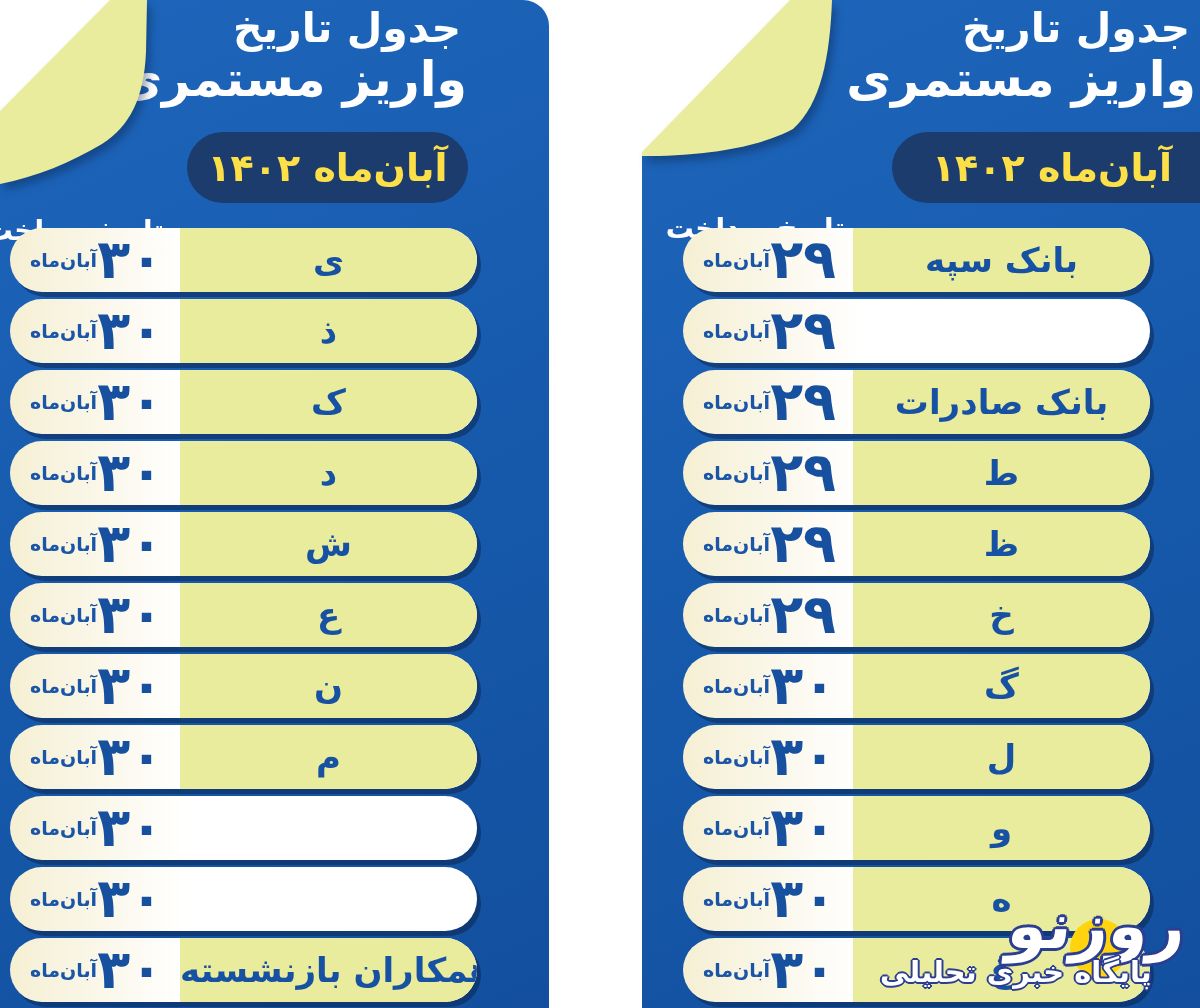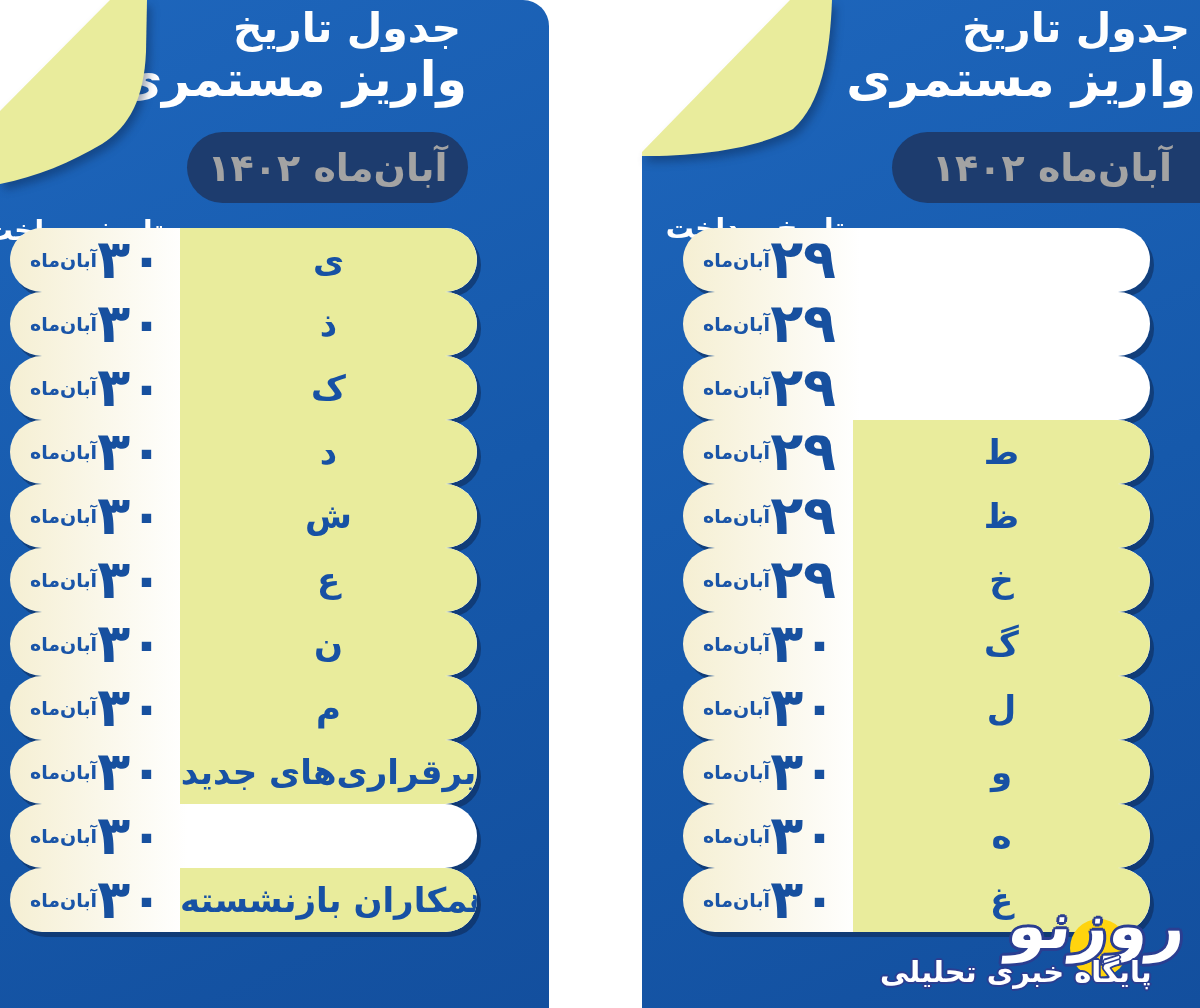--- a/index.html
+++ b/index.html
@@ -16,32 +16,32 @@
 
   .flap{position:absolute;top:0;left:0;filter:drop-shadow(4px 6px 4px rgba(8,28,64,.38));}
 
   
   .t1{position:absolute;top:4px;font-size:41px;font-weight:bold;color:#fdfefe;direction:rtl;white-space:nowrap;}
   .t2{position:absolute;top:51px;font-size:49px;font-weight:bold;color:#ffffff;direction:rtl;white-space:nowrap;}
   .p-left .t1{right:88px;} .p-left .t2{right:82px;}
   .p-right .t1{right:10px;} .p-right .t2{right:4px;}
 
   .badge{position:absolute;top:132px;height:71px;border-radius:36px;background:#1d3c6e;
-    color:#a3a3a3;font-size:38px;font-weight:bold;display:flex;align-items:center;justify-content:center;
+    color:#fde047;font-size:38px;font-weight:bold;display:flex;align-items:center;justify-content:center;
     direction:rtl;white-space:nowrap;}
   .p-left .badge{left:187px;width:281px;}
   .p-right .badge{left:250px;width:350px;padding-right:30px;box-sizing:border-box;}
 
   .col-label{position:absolute;font-size:28px;font-weight:bold;color:#ffffff;direction:rtl;
     text-align:center;white-space:nowrap;margin-top:21px;}
   .p-left .col-label{left:64px;top:193px;width:100px;}
   .p-right .col-label{left:85px;top:191px;width:118px;}
 
   
-  .rows{position:absolute;top:228px;width:467px;display:flex;flex-direction:column;}
+  .rows{position:absolute;top:228px;width:467px;display:flex;flex-direction:column;gap:7px;}
   .p-left .rows{left:10px;}
   .p-right .rows{left:41px;}
 
   .row{height:64px;border-radius:32px;display:flex;overflow:hidden;
     background:linear-gradient(90deg,#f5efd3 0%,#ffffff 38%,#ffffff 100%);
     box-shadow:4px 5px 0 rgba(11,34,72,.5);}
   .cell-date{width:170px;box-sizing:border-box;display:flex;align-items:center;
     justify-content:space-between;padding:0 30px 0 20px;}
   .unit{font-size:19px;font-weight:bold;color:#1a55a8;direction:rtl;white-space:nowrap;}
   .day{font-size:54px;font-weight:bold;color:#17509f;line-height:1;direction:rtl;}
@@ -135,21 +135,20 @@
       <span class="day">۳۰</span>
     </div>
     <div class="cell-name">م</div>
   </div>
 
   <div class="row">
     <div class="cell-date">
       <span class="unit">آبان‌ماه</span>
       <span class="day">۳۰</span>
     </div>
-    <div class="cell-name">برقراری‌های جدید</div>
   </div>
 
   <div class="row">
     <div class="cell-date">
       <span class="unit">آبان‌ماه</span>
       <span class="day">۳۰</span>
     </div>
   </div>
 
   <div class="row">
@@ -169,34 +168,36 @@
     <div class="t1">جدول تاریخ</div>
     <div class="t2">واریز مستمری</div>
     <div class="badge">آبان‌ماه ۱۴۰۲</div>
     <div class="col-label">تاریخ پرداخت</div>
     <div class="rows">
   <div class="row">
     <div class="cell-date">
       <span class="unit">آبان‌ماه</span>
       <span class="day">۲۹</span>
     </div>
-  </div>
-
-  <div class="row">
-    <div class="cell-date">
-      <span class="unit">آبان‌ماه</span>
-      <span class="day">۲۹</span>
-    </div>
-  </div>
-
-  <div class="row">
-    <div class="cell-date">
-      <span class="unit">آبان‌ماه</span>
-      <span class="day">۲۹</span>
-    </div>
+    <div class="cell-name">بانک سپه</div>
+  </div>
+
+  <div class="row">
+    <div class="cell-date">
+      <span class="unit">آبان‌ماه</span>
+      <span class="day">۲۹</span>
+    </div>
+  </div>
+
+  <div class="row">
+    <div class="cell-date">
+      <span class="unit">آبان‌ماه</span>
+      <span class="day">۲۹</span>
+    </div>
+    <div class="cell-name">بانک صادرات</div>
   </div>
 
   <div class="row">
     <div class="cell-date">
       <span class="unit">آبان‌ماه</span>
       <span class="day">۲۹</span>
     </div>
     <div class="cell-name">ط</div>
   </div>
 

